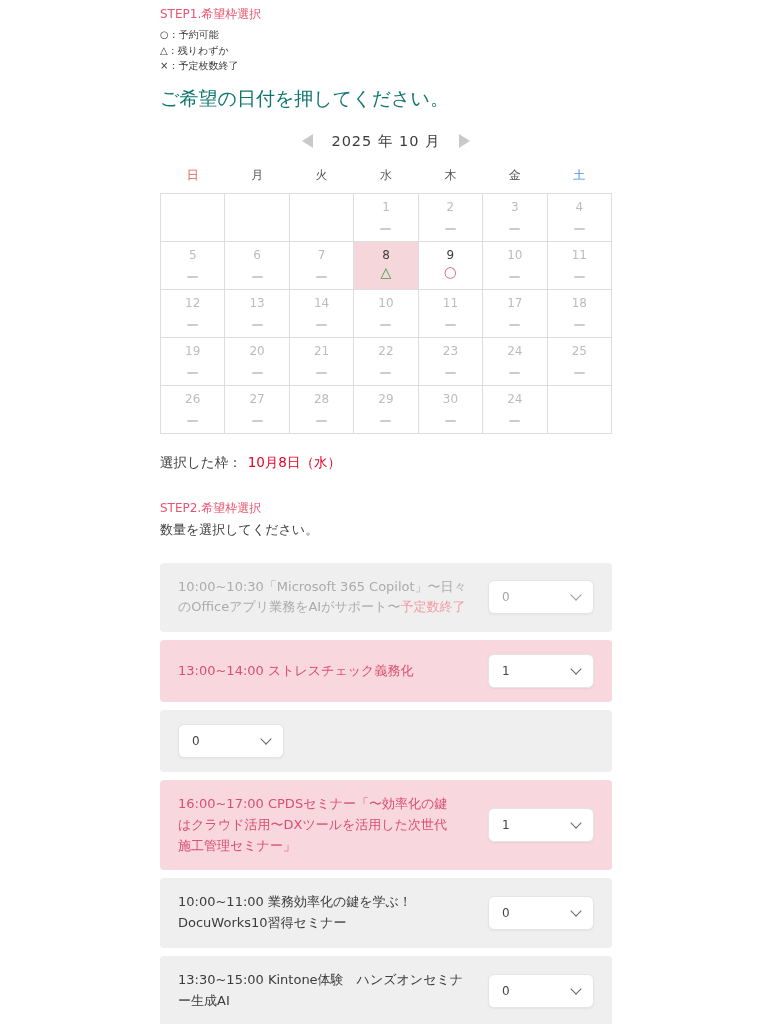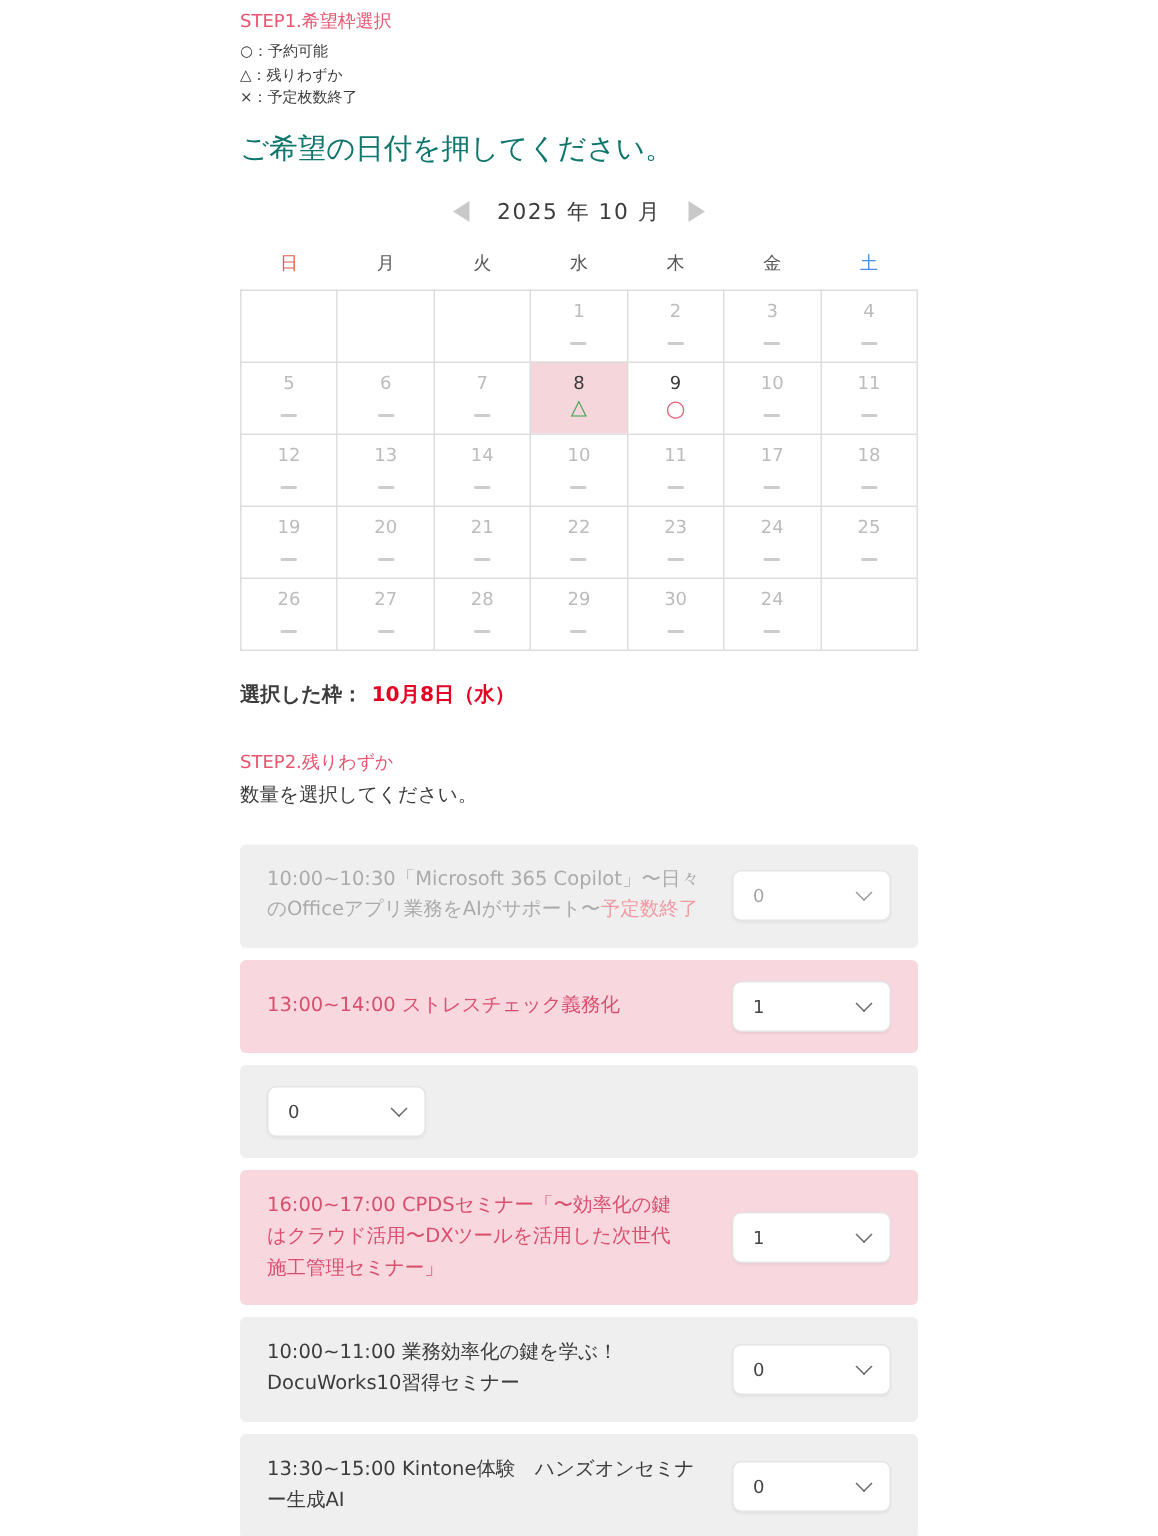--- a/index.html
+++ b/index.html
@@ -31,21 +31,21 @@
   table.calendar td{border:1px solid #ddd;height:47px;text-align:center;vertical-align:middle;background:#fff;padding:0;}
   table.calendar td.selected{background:#f5d6db;}
   .day-num{display:block;font-size:12px;color:#bcbcbc;line-height:1.3;}
   td.available .day-num{color:#3c3c3c;}
   .dash{display:inline-block;width:11px;height:2px;background:#ccc;margin-top:5px;border-radius:1px;}
   .mark{display:block;line-height:1.25;}
   .mark.tri{color:#3fa14f;font-size:14px;}
   .mark.circ{color:#e26377;font-size:15px;}
 
   
-  .selected-line{font-size:13.5px;font-weight:bold;margin:20px 0 28px;color:#3c3c3c;}
+  .selected-line{font-size:13.5px;font-weight:normal;margin:20px 0 28px;color:#3c3c3c;}
   .selected-line .value{color:#e60023;margin-left:6px;}
 
   .step2-instruction{font-size:13px;margin:4px 0 24px;}
 
   
   .session{display:flex;align-items:center;background:#f0efef;border-radius:4px;padding:14px 18px;margin-bottom:8px;box-sizing:border-box;min-height:61px;}
   .session .label{flex:1;font-size:13px;line-height:1.6;padding-right:18px;color:#3c3c3c;}
   .session.selected{background:#f8d7de;gap:20px;}
   .session.selected .label{color:#d94f6e;}
   .session.disabled .label{color:#ababab;}
@@ -147,21 +147,21 @@
           </tr>
         </tbody>
     </table>
   </section>
 
   <div class="selected-line">
     <span>選択した枠：</span><span class="value">10月8日（水）</span>
   </div>
 
   <section>
-    <h2 class="step-title">STEP2.残りわずか</h2>
+    <h2 class="step-title">STEP2.希望枠選択</h2>
     <p class="step2-instruction">数量を選択してください。</p>
     <div id="session-list">
         <div class="session disabled">
           <div class="label"><span>10:00~10:30「Microsoft 365 Copilot」〜日々のOfficeアプリ業務をAIがサポート〜</span><span class="suffix">予定数終了</span></div>
           <div class="select">
             <span class="qty-value">0</span>
             <span class="chevron"></span>
           </div>
         </div>
         <div class="session selected">

